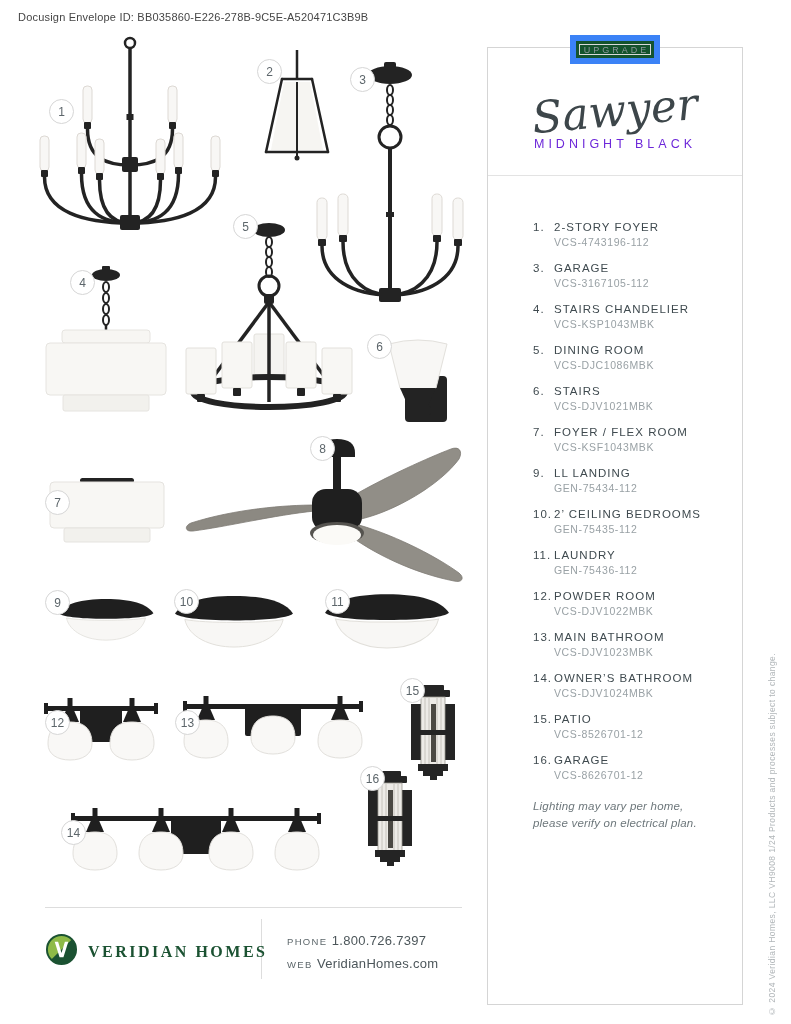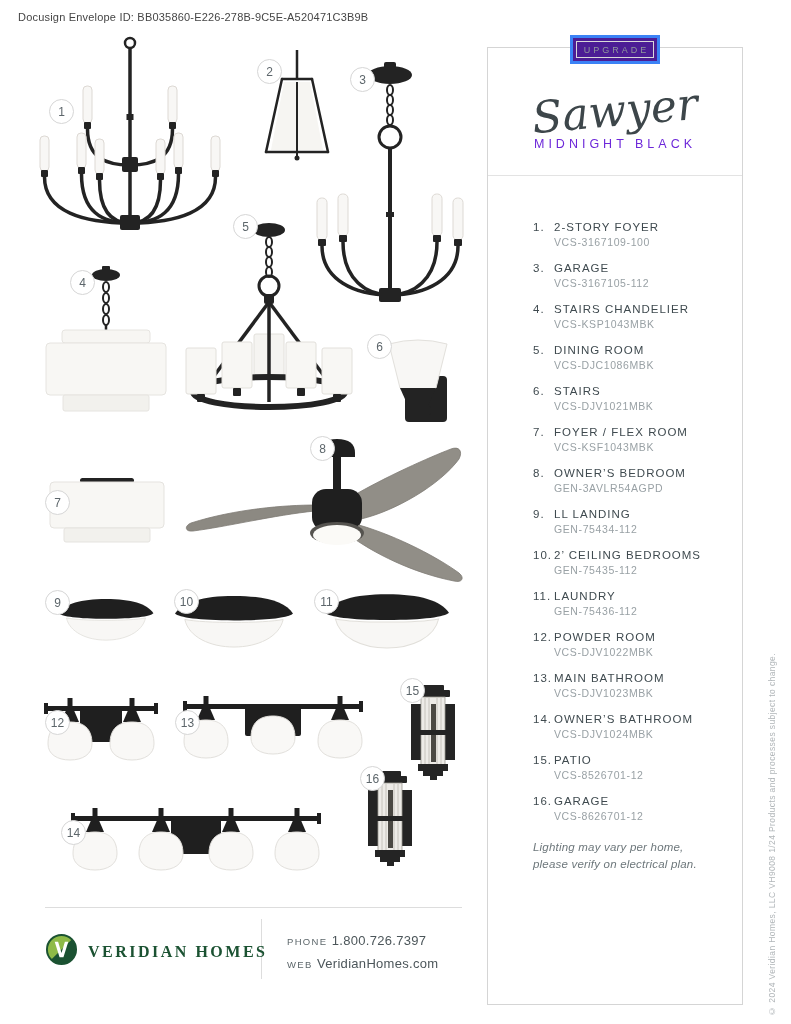--- a/index.html
+++ b/index.html
@@ -11,22 +11,22 @@
 
   
   .fx { position:absolute; }
   .badge { position:absolute; width:25px; height:25px; border-radius:50%; background:#fff;
            border:1px solid #d6d6d6; display:flex; align-items:center; justify-content:center;
            font-size:12px; color:#5d666b; z-index:5; }
 
   
   .sidebar { position:absolute; left:487px; top:47px; width:256px; height:958px;
              border:1px solid #d5d5d5; background:#fff; }
-  .upgrade { position:absolute; left:570px; top:35px; width:90px; height:29px; background:#4c1d95;
-             border:3px solid #3b82f6; padding:3px; z-index:6; }
+  .upgrade { position:absolute; left:570px; top:35px; width:90px; height:29px; background:#14532d;
+             border:6px solid #3b82f6; padding:3px; z-index:6; }
   .upgrade-inner { width:100%; height:100%; border:1px solid #d9d9d9; display:flex; align-items:center;
              justify-content:center; font-size:9px; letter-spacing:3px; color:#8f989c; padding-left:3px; }
   .collection { text-align:center; margin-top:40px; }
   .script-name { display:inline-block; font-family:"DejaVu Serif", serif; font-style:italic;
              font-size:44px; color:#3d464a; line-height:1.05; transform:rotate(-5deg); }
   .finish { font-size:12.5px; letter-spacing:4px; color:#6d28d9; margin-top:3px; }
   .sb-divider { height:1px; background:#e3e3e3; margin-top:24px; }
   .fixture-list { list-style:none; margin:45px 0 0 0; padding:0 14px 0 45px; }
   .fixture-list li { margin-bottom:13px; font-size:11.5px; color:#3f4a4f; letter-spacing:1px; line-height:13px; }
   .fixture-list .num { display:inline-block; width:21px; }
@@ -350,42 +350,41 @@
   <div class="badge" style="left:49px;  top:99px;">1</div>
   <div class="badge" style="left:257px; top:59px;">2</div>
   <div class="badge" style="left:350px; top:67px;">3</div>
   <div class="badge" style="left:70px;  top:270px;">4</div>
   <div class="badge" style="left:233px; top:214px;">5</div>
   <div class="badge" style="left:367px; top:334px;">6</div>
   <div class="badge" style="left:45px;  top:490px;">7</div>
   <div class="badge" style="left:310px; top:436px;">8</div>
   <div class="badge" style="left:45px;  top:590px;">9</div>
   <div class="badge" style="left:174px; top:589px;">10</div>
-  <div class="badge" style="left:314px; top:589px;">11</div>
+  <div class="badge" style="left:325px; top:589px;">11</div>
   <div class="badge" style="left:45px;  top:710px;">12</div>
   <div class="badge" style="left:175px; top:710px;">13</div>
   <div class="badge" style="left:61px;  top:820px;">14</div>
   <div class="badge" style="left:400px; top:678px;">15</div>
   <div class="badge" style="left:360px; top:766px;">16</div>
 
   <div class="sidebar">
     <div class="collection">
       <div class="script-name">Sawyer</div>
       <div class="finish">MIDNIGHT BLACK</div>
     </div>
     <div class="sb-divider"></div>
 
     <ol class="fixture-list">
-      <li><span class="num">1.</span><span>2-STORY FOYER</span><div class="code">VCS-3167109-100</div></li>
+      <li><span class="num">1.</span><span>2-STORY FOYER</span><div class="code">VCS-4743196-112</div></li>
       <li><span class="num">3.</span><span>GARAGE</span><div class="code">VCS-3167105-112</div></li>
       <li><span class="num">4.</span><span>STAIRS CHANDELIER</span><div class="code">VCS-KSP1043MBK</div></li>
       <li><span class="num">5.</span><span>DINING ROOM</span><div class="code">VCS-DJC1086MBK</div></li>
       <li><span class="num">6.</span><span>STAIRS</span><div class="code">VCS-DJV1021MBK</div></li>
       <li><span class="num">7.</span><span>FOYER / FLEX ROOM</span><div class="code">VCS-KSF1043MBK</div></li>
-      <li><span class="num">8.</span><span>OWNER’S BEDROOM</span><div class="code">GEN-3AVLR54AGPD</div></li>
       <li><span class="num">9.</span><span>LL LANDING</span><div class="code">GEN-75434-112</div></li>
       <li><span class="num">10.</span><span>2’ CEILING BEDROOMS</span><div class="code">GEN-75435-112</div></li>
       <li><span class="num">11.</span><span>LAUNDRY</span><div class="code">GEN-75436-112</div></li>
       <li><span class="num">12.</span><span>POWDER ROOM</span><div class="code">VCS-DJV1022MBK</div></li>
       <li><span class="num">13.</span><span>MAIN BATHROOM</span><div class="code">VCS-DJV1023MBK</div></li>
       <li><span class="num">14.</span><span>OWNER’S BATHROOM</span><div class="code">VCS-DJV1024MBK</div></li>
       <li><span class="num">15.</span><span>PATIO</span><div class="code">VCS-8526701-12</div></li>
       <li><span class="num">16.</span><span>GARAGE</span><div class="code">VCS-8626701-12</div></li>
     </ol>
 

